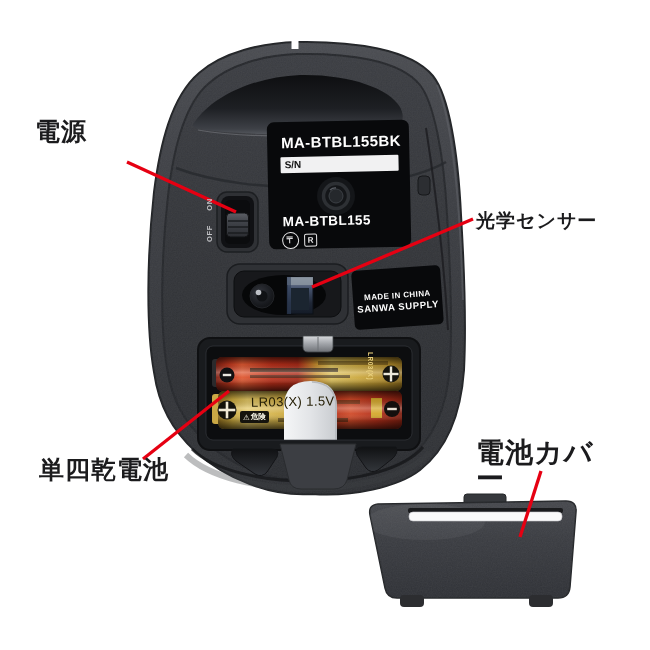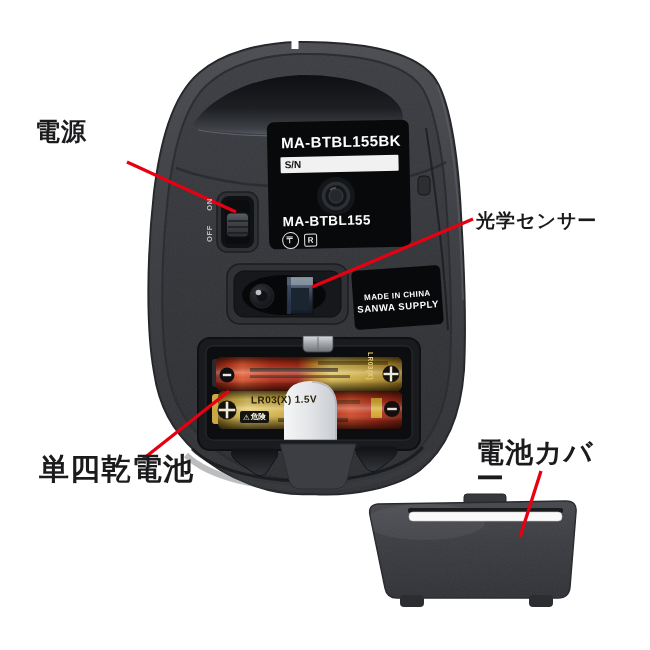--- a/index.html
+++ b/index.html
@@ -8,21 +8,21 @@
     font-family:"Liberation Sans","DejaVu Sans",sans-serif;
   }
   .stage svg{position:absolute;left:0;top:0;}
   .ov{position:absolute;white-space:nowrap;}
   
   .callout{
     position:absolute;font-weight:700;color:#1b1b1d;letter-spacing:1px;
   }
   .co-power{left:35px;top:116px;font-size:25px;line-height:30px;}
   .co-sensor{left:476px;top:189px;font-size:19px;line-height:26px;margin-top:19px;}
-  .co-batt{left:39px;top:454px;font-size:30px;line-height:30px;text-align:center;}
+  .co-batt{left:39px;top:454px;font-size:25px;line-height:30px;text-align:center;}
   .co-cover{left:476px;top:440px;font-size:28px;line-height:26px;}
   
   .plate-wrap{position:absolute;left:268px;top:121px;width:142px;height:127px;
     transform:rotate(-1.2deg);color:#ffffff;}
   .plate-model{position:absolute;left:14px;top:12px;font-size:15px;font-weight:700;letter-spacing:0.4px;}
   .sn-bar{position:absolute;left:13px;top:35px;width:118px;height:16px;background:#f1f1f2;border-radius:1px;}
   .sn-bar span{display:block;padding:2px 0 0 4px;font-size:10px;font-weight:700;color:#141414;line-height:12px;}
   .plate-model-sm{position:absolute;left:14px;top:92px;font-size:13.5px;font-weight:700;letter-spacing:0.4px;}
   .cert-row{position:absolute;left:13px;top:110px;display:flex;align-items:center;gap:5px;}
   .giteki{width:15px;height:15px;border:1.4px solid #e9e9ea;border-radius:50%;
@@ -32,21 +32,21 @@
   
   .made-wrap{position:absolute;left:353px;top:268px;width:89px;height:59px;
     transform:rotate(-4deg);color:#fdfdfd;text-align:center;}
   .made-l1{margin-top:23px;font-size:8px;font-weight:700;letter-spacing:0.4px;line-height:10px;}
   .made-l2{font-size:9.5px;font-weight:700;letter-spacing:0.6px;line-height:11px;}
   
   .sw-label{position:absolute;font-size:7.5px;font-weight:700;color:#c3c4c7;letter-spacing:0.6px;}
   .sw-on{left:198px;top:200px;width:22px;text-align:center;transform:rotate(-90deg);}
   .sw-off{left:196px;top:229px;width:26px;text-align:center;transform:rotate(-90deg);}
   
-  .batt-type{position:absolute;left:251px;top:394px;font-size:10px;font-weight:700;
+  .batt-type{position:absolute;left:251px;top:394px;font-size:13px;font-weight:400;
     color:#272007;letter-spacing:0.4px;transform:rotate(-1deg);}
   .batt-warn{position:absolute;left:240px;top:411px;display:inline-flex;align-items:center;gap:1px;
     background:#15130d;color:#f3f0e2;font-size:7.5px;font-weight:700;padding:1px 3px;border-radius:2px;}
   .batt-side{position:absolute;left:367px;top:352px;height:34px;writing-mode:vertical-rl;
     font-size:6.5px;font-weight:700;color:#e9d07c;letter-spacing:0.5px;}
 </style>
 </head>
 <body>
 
 <div class="stage">

